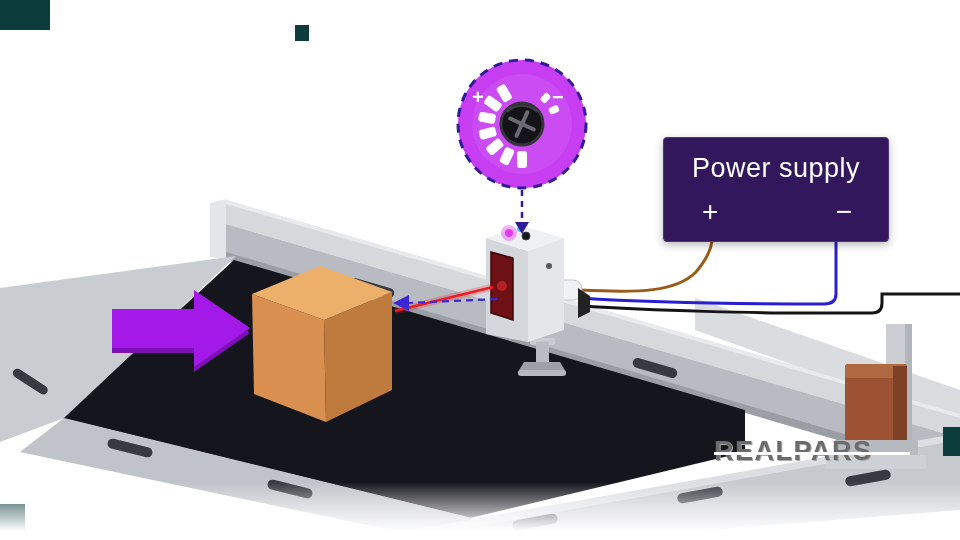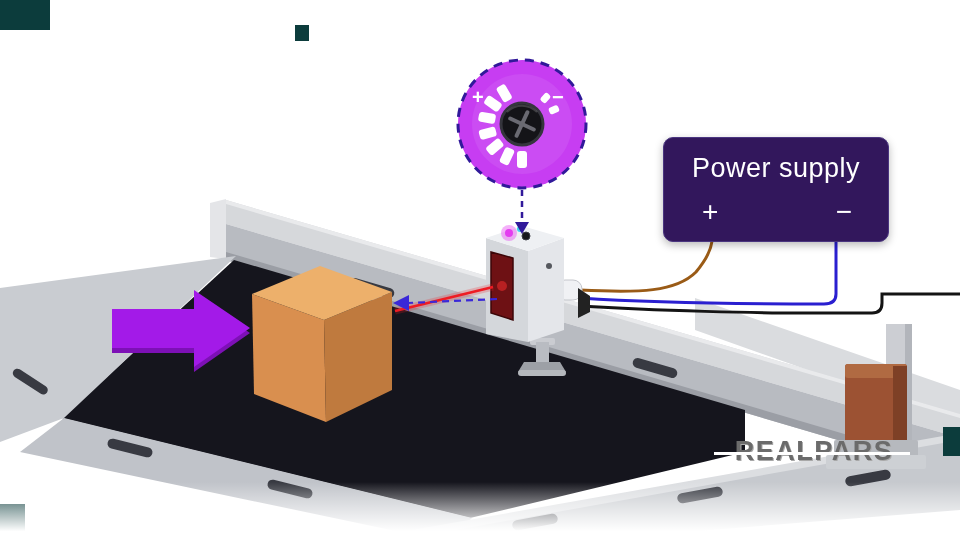--- a/index.html
+++ b/index.html
@@ -23,34 +23,34 @@
   .s-wbrown{stroke:var(--wire-brown,#9a5b16);}
   .s-wblue{stroke:var(--wire-blue,#2a1fd0);}
   .s-wblack{stroke:var(--wire-black,#141414);}
   .f-lens{fill:var(--lens-red,#6e1114);}
 
   .wire{fill:none;stroke-width:3;stroke-linecap:round;}
 
   
   .power-supply{position:absolute;left:663px;top:137px;width:224px;height:103px;
     background:var(--power-box-bg,#32175c);border:1px solid var(--power-box-border,#4a3580);
-    border-radius:10px;box-shadow:0 3px 8px rgba(0,0,0,.28);color:#fff;}
+    border-radius:4px;box-shadow:0 3px 8px rgba(0,0,0,.28);color:#fff;}
   .ps-title{text-align:center;margin-top:15px;font-size:27px;font-weight:500;letter-spacing:.5px;}
   .ps-plus{position:absolute;left:38px;top:58px;font-size:28px;font-weight:500;}
   .ps-minus{position:absolute;right:36px;top:58px;font-size:28px;font-weight:500;}
 
   
   .mag-label{position:absolute;color:#fff;font-weight:bold;font-size:20px;}
   .mag-plus{left:472px;top:86px;}
   .mag-minus{left:552px;top:86px;}
 
   
   .logo{position:absolute;left:714px;top:436px;width:200px;height:32px;
     font-size:27px;font-weight:800;letter-spacing:1.5px;color:var(--logo-gray,#6b6b6b);
-    text-shadow:1px 1px 0 #a8a8a8;text-align:center;}
+    text-shadow:1px 1px 0 #a8a8a8;}
   .logo-stripe{position:absolute;left:0;right:4px;top:16px;height:3px;background:#fff;}
 
   
   .artifact{position:absolute;background:var(--artifact-teal,#0c3c3c);}
   .a1{left:0;top:0;width:50px;height:30px;}
   .a2{left:295px;top:25px;width:14px;height:16px;}
   .a3{left:0;top:504px;width:25px;height:36px;}
   .a4{left:943px;top:427px;width:17px;height:29px;}
 
   .bottom-fade{position:absolute;left:0;bottom:0;width:960px;height:58px;

